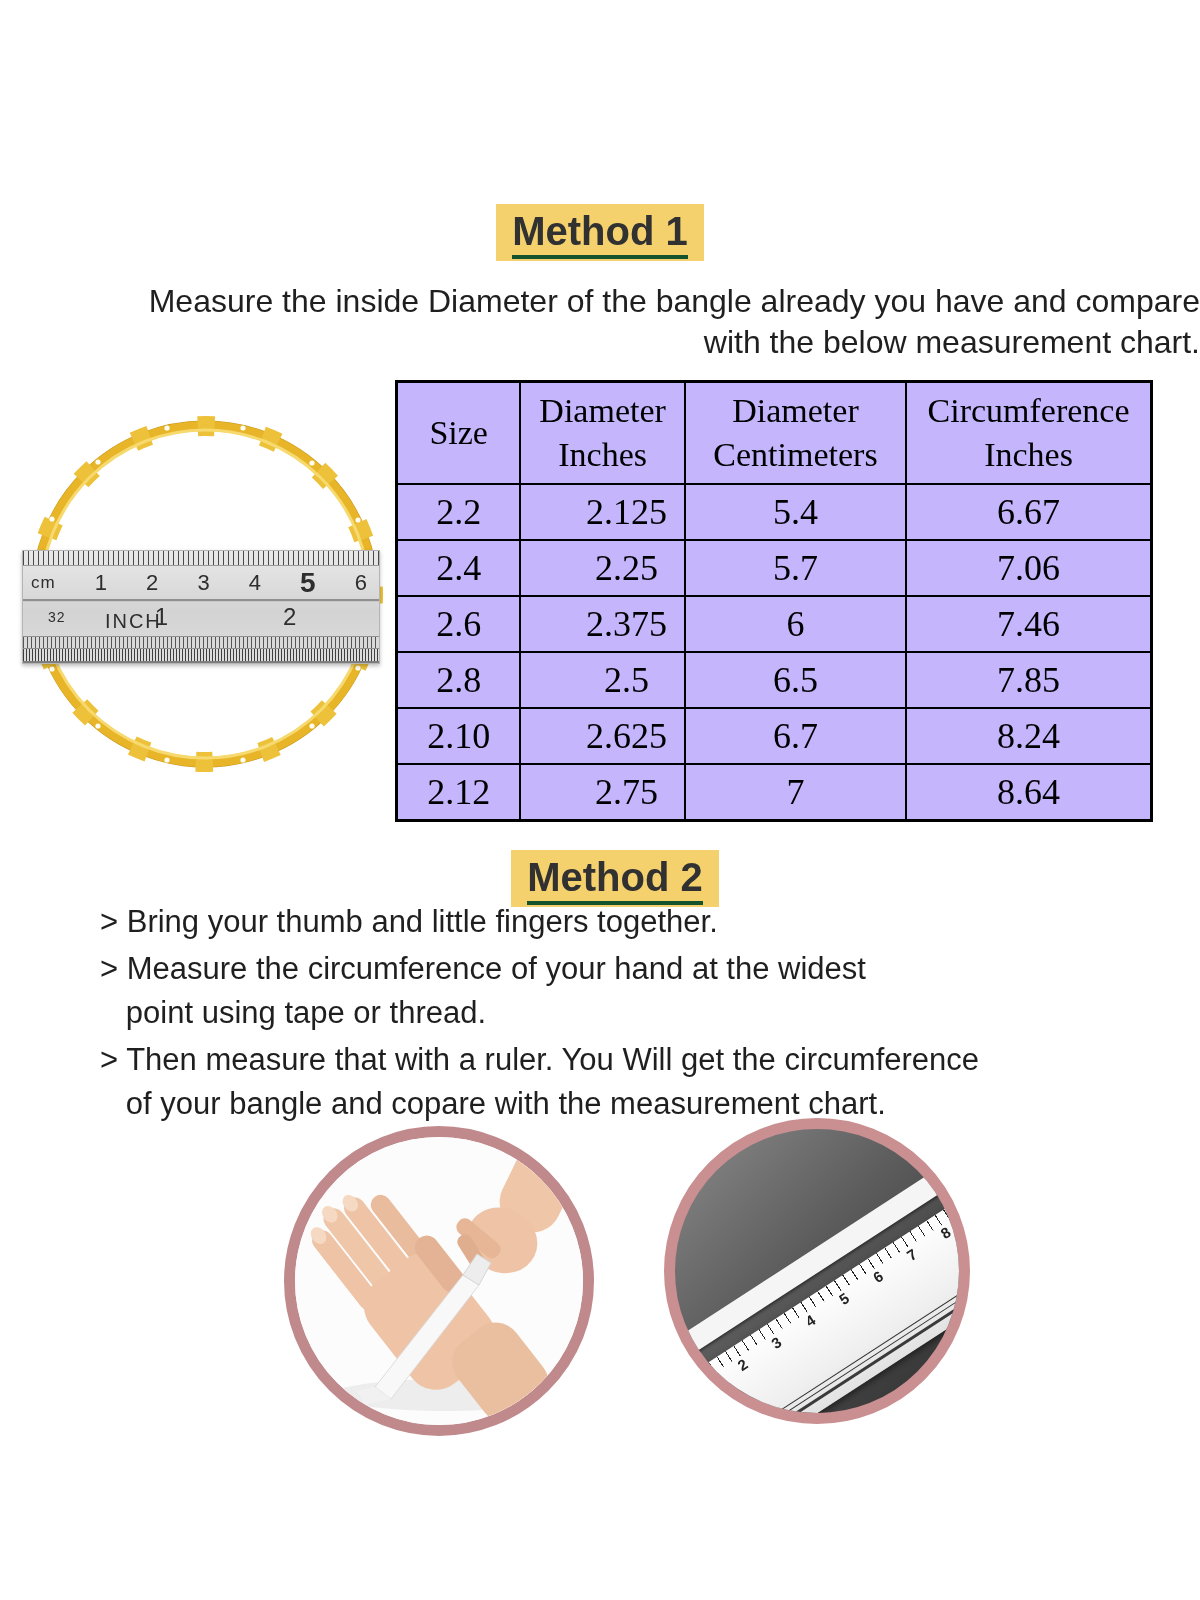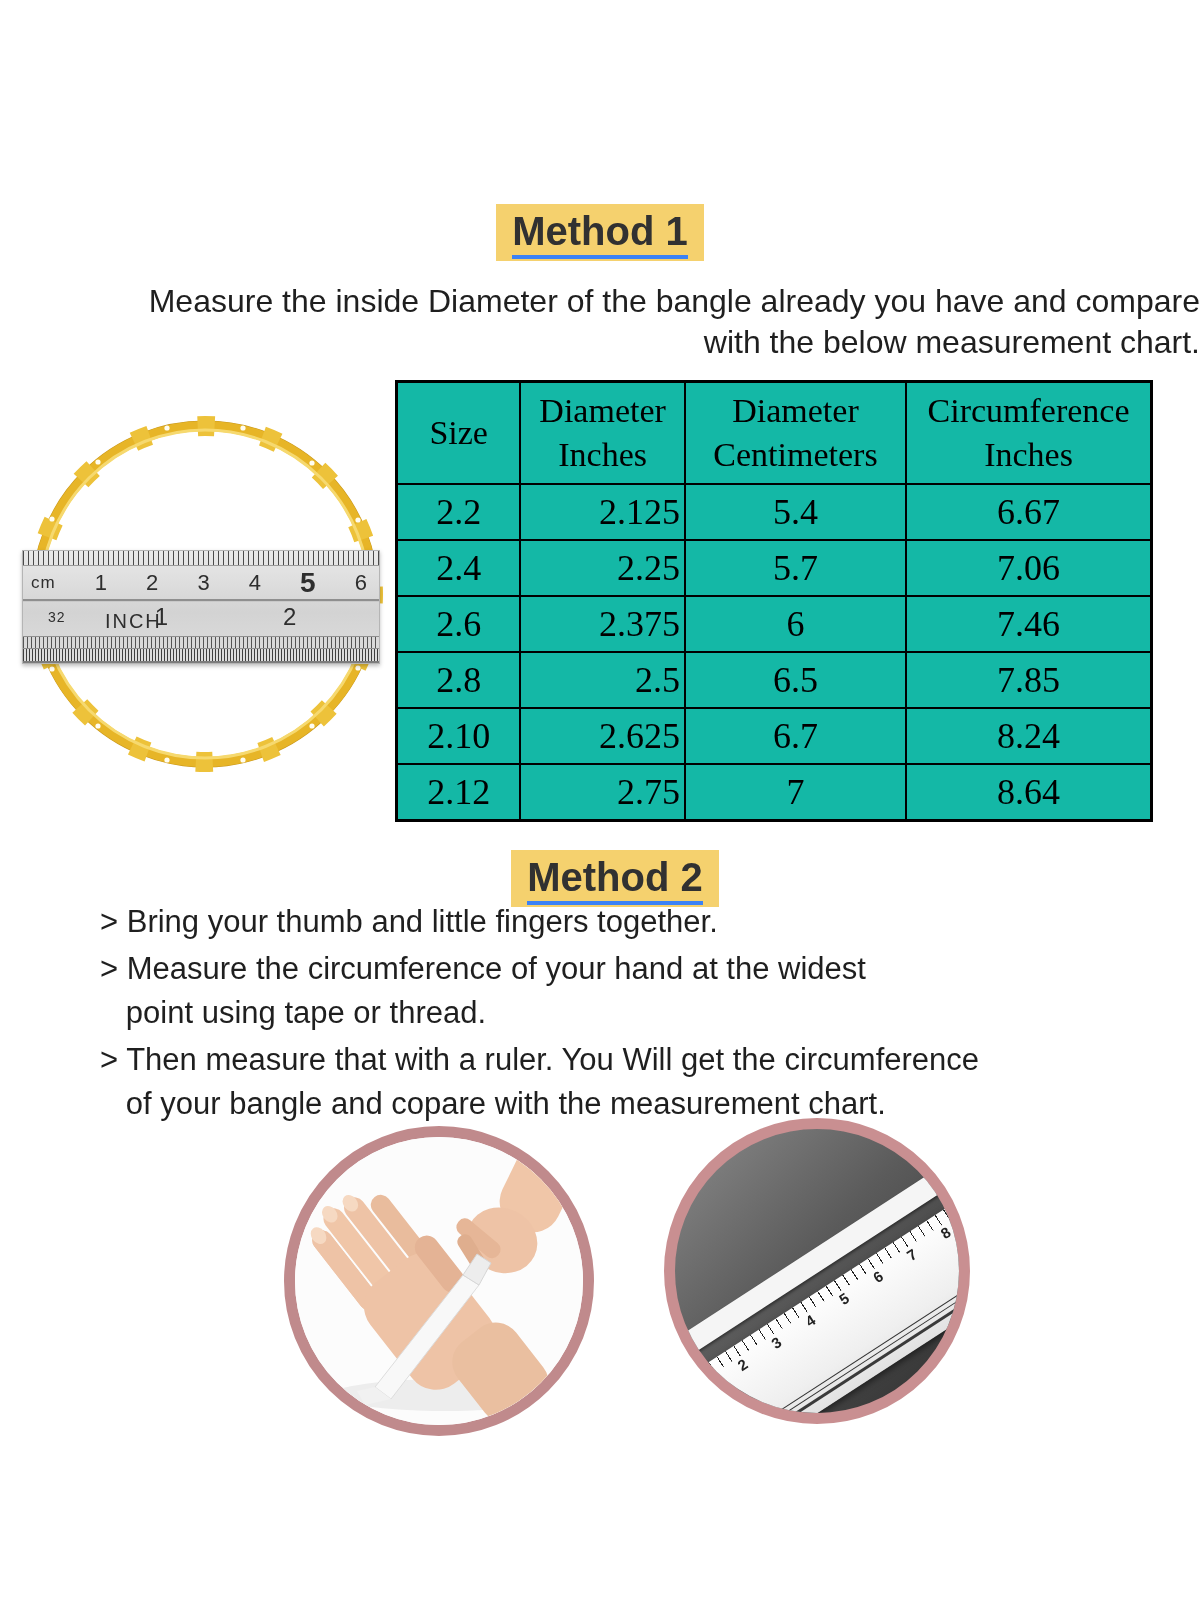--- a/index.html
+++ b/index.html
@@ -3,21 +3,21 @@
 <meta charset="utf-8">
 <style>
   html,body{margin:0;padding:0;background:#ffffff;}
   .page{position:relative;width:1200px;height:1600px;background:#ffffff;overflow:hidden;
         font-family:"Liberation Sans",sans-serif;color:#222;}
 
   
   .method-head-wrap{position:absolute;left:0;width:100%;text-align:center;}
   .method-head{display:inline-block;background:#f5d16e;padding:6px 16px 2px 16px;}
   .method-head .hl-text{display:inline-block;font-size:40px;font-weight:700;color:#313131;
-        border-bottom:4px solid #3b82f6;padding-bottom:3px;line-height:1.05;}
+        border-bottom:4px solid #14532d;padding-bottom:3px;line-height:1.05;}
   #m1-head{top:204px;}
   #m2-head{top:850px;margin-left:15px;}
 
   
   .intro{position:absolute;top:281px;left:0;width:100%;text-align:right;font-size:32px;
         line-height:1.28;color:#1f1f1f;white-space:pre-line;margin:0;}
 
   
   .bangle-fig{position:absolute;left:20px;top:398px;width:372px;height:394px;}
   .bangle-fig svg{position:absolute;left:0;top:0;}
@@ -38,29 +38,29 @@
   .inch-row .n1{position:absolute;left:37%;top:1px;font-size:24px;}
   .inch-row .n2{position:absolute;left:73%;top:1px;font-size:24px;}
   .fine-band{flex:1;display:flex;flex-direction:column;justify-content:flex-end;}
   .fine-band .f1{height:11px;background:repeating-linear-gradient(90deg,#555 0 1px,transparent 1px 4px);
         border-top:1px solid #8f8f8f;}
   .fine-band .f2{height:12px;background:repeating-linear-gradient(90deg,#3e3e3e 0 1px,transparent 1px 3px);
         border-top:1px solid #8f8f8f;border-bottom:2px solid #7d7d7d;}
 
   
   table.size-chart{position:absolute;left:395px;top:380px;width:758px;border-collapse:collapse;
-        font-family:"Liberation Serif",serif;color:#000;background:#14b8a6;}
+        font-family:"Liberation Serif",serif;color:#000;background:#c4b5fd;}
   table.size-chart,
   table.size-chart th,
   table.size-chart td{border:2px solid #000;}
   table.size-chart{border-width:3px;}
   table.size-chart th{height:100px;font-size:34px;font-weight:400;text-align:center;
         white-space:pre-line;line-height:1.3;padding:0 4px;}
   table.size-chart td{height:54px;font-size:36px;text-align:center;padding:0 4px;margin-left:28px;}
-  table.size-chart td.diam-in{text-align:right;padding-left:52px;}
+  table.size-chart td.diam-in{text-align:center;padding-left:52px;}
   table.size-chart col.c1{width:16.4%;} table.size-chart col.c2{width:21.8%;}
   table.size-chart col.c3{width:29.3%;} table.size-chart col.c4{width:32.5%;}
 
   
   ul.steps{position:absolute;left:100px;top:900px;width:1020px;list-style:none;margin:0;padding:0;}
   ul.steps li{font-size:31px;line-height:1.42;color:#1f1f1f;white-space:pre-wrap;margin:0 0 3px 0;}
 
   
   .photo{position:absolute;border-radius:50%;overflow:hidden;box-sizing:content-box;}
   .hand-photo{left:284px;top:1126px;width:288px;height:288px;border:11px solid #c08a8c;background:#fdfdfd;}

